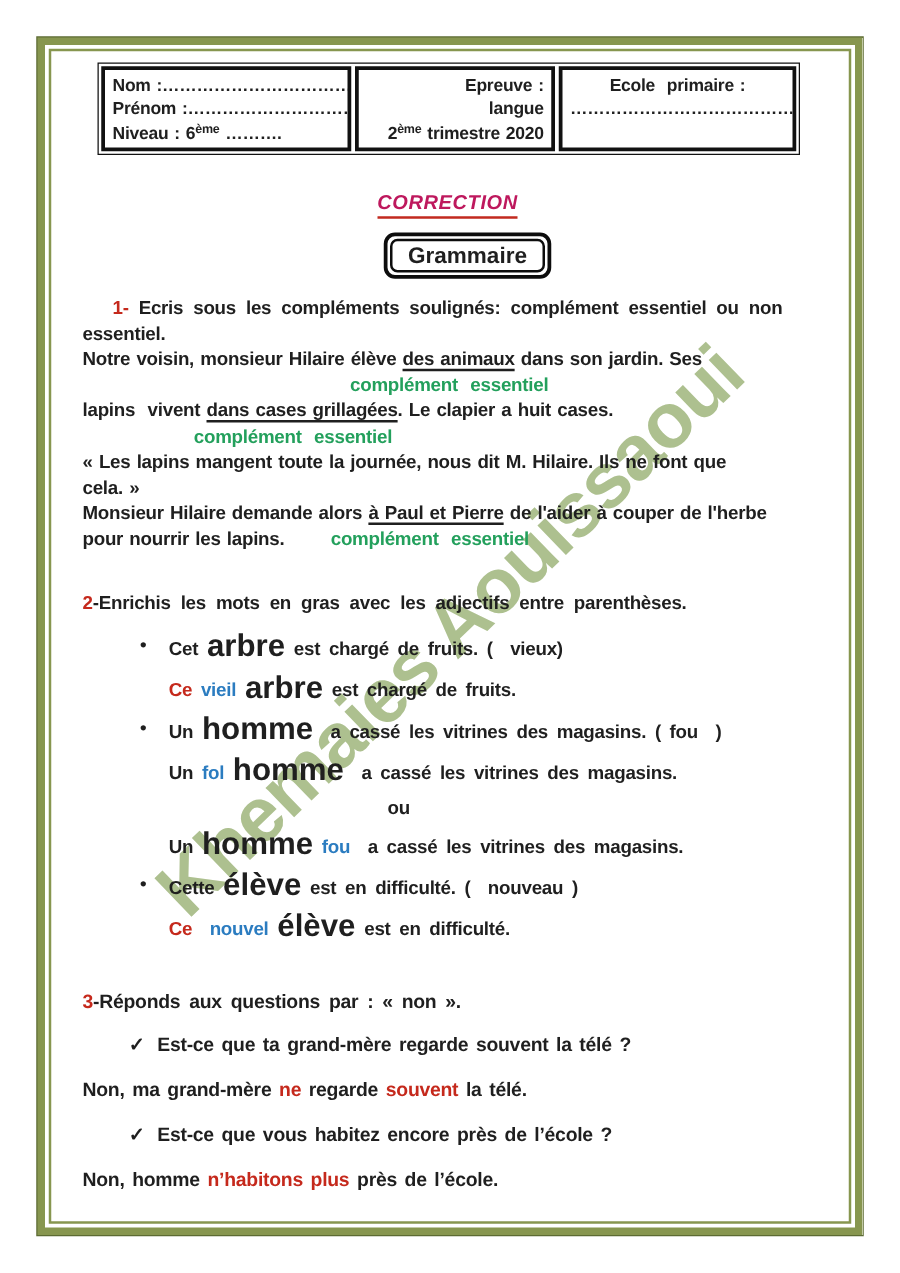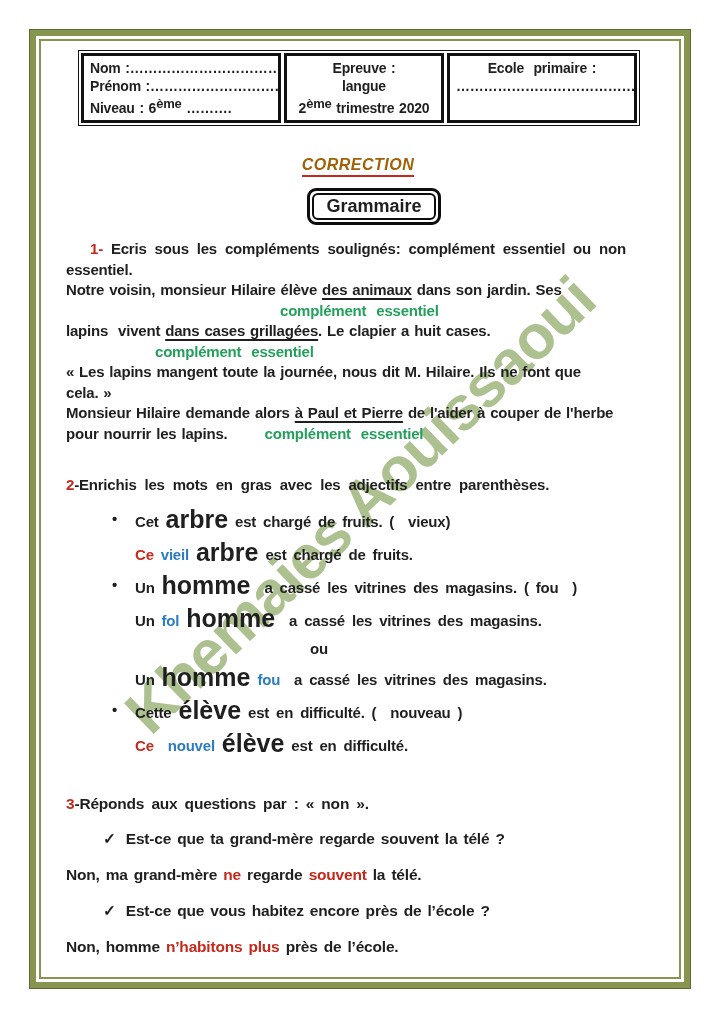--- a/index.html
+++ b/index.html
@@ -22,25 +22,25 @@
   }
   
   .content{position:absolute;left:66px;top:50px;width:584px;z-index:1;}
   
   .htable{margin-left:12px;width:562px;border:1px solid #111;padding:2px;box-sizing:border-box;background:transparent;}
   .htable-row{display:flex;gap:3px;}
   .hcell{border:3px solid #111;padding:3px 6px;box-sizing:border-box;
          font-size:14px;line-height:18px;overflow:hidden;}
   .hcell .line{word-spacing:1px;}
   .c1{flex:0 0 200px;text-align:left;}
-  .c2{flex:0 0 160px;text-align:center;}
+  .c2{flex:0 0 160px;text-align:right;}
   .c3{flex:1;text-align:center;}
   
   .correction-wrap{text-align:center;margin-top:30px;}
-  .correction{display:inline-block;color:#a16207;font-style:italic;font-size:16px;
+  .correction{display:inline-block;color:#be185d;font-style:italic;font-size:16px;
               letter-spacing:.5px;border-bottom:2.5px solid #c22a1f;padding-bottom:1px;}
   .gram-wrap{text-align:center;margin-top:11px;}
   .gram-outer{display:inline-block;border:3px solid #0d0d0d;border-radius:9px;padding:2px;background:#fff;margin-left:32px;}
   .gram-inner{border:2px solid #0d0d0d;border-radius:6px;padding:1px 12px;font-size:18px;}
   
   .line{white-space:pre;word-spacing:1px;letter-spacing:-0.2px;}
   
   .ex1{margin-top:14px;}
   .ex1 .line{font-size:15px;line-height:20.5px;}
   .ex1 .h{margin-left:24px;word-spacing:4px;}
@@ -61,21 +61,21 @@
   .ex3 .line{font-size:15.5px;line-height:24px;word-spacing:2px;}
   .ex3 .h{word-spacing:3px;line-height:22px;}
   .ex3 .q{margin-left:37px;margin-top:12px;}
   .ex3 .a{margin-top:12px;}
   
   .rs-red{color:#c5291c;}
   .rs-blue{color:#2b7cc0;}
   .rs-green{color:#23a05c;}
   .rs-u{text-decoration:underline;text-decoration-thickness:2px;text-underline-offset:3px;}
   .rs-big{font-size:25px;vertical-align:-1px;letter-spacing:0;}
-  .rs-sup{font-size:13px;vertical-align:5px;}
+  .rs-sup{font-size:10px;vertical-align:5px;}
   .rs-check{margin-right:10px;}
   .rs-gap{margin-left:37px;}
 </style>
 </head>
 <body>
 
 <div class="frame"></div>
 <div class="frame-inner"></div>
 
 <div class="watermark" style="color: rgb(173, 192, 143);">Khemaies Aouissaoui</div>

